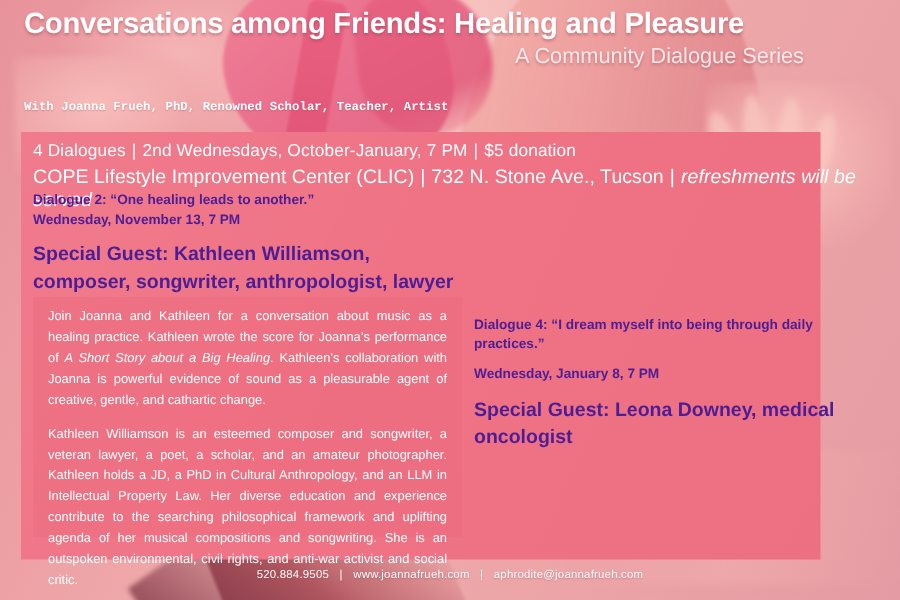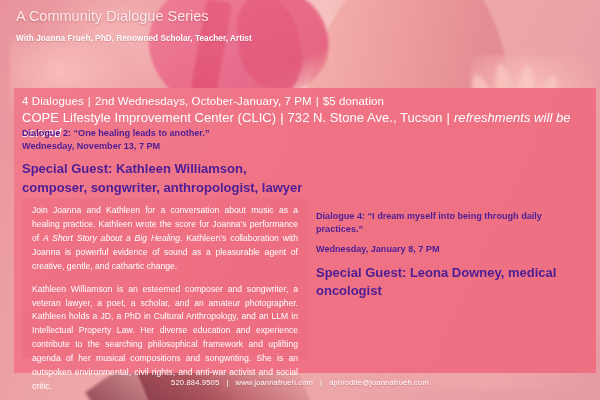--- a/index.html
+++ b/index.html
@@ -49,26 +49,26 @@
     transform:rotate(-35deg);filter:blur(1.6px);}
   .photo-streak{position:absolute;right:0;top:300px;width:220px;height:90px;
     background:linear-gradient(100deg, rgba(236,150,158,0) 0%, rgba(240,170,172,.7) 50%, rgba(236,150,158,0) 100%);
     filter:blur(3px);}
 
   
   .titleblock{position:absolute;left:16px;top:6px;width:520px;}
   .title-main{font-size:19.5px;font-weight:bold;color:#ffffff;letter-spacing:-.2px;
     line-height:1.12;text-shadow:0 1px 2px rgba(150,60,75,.45);}
   .title-sub{font-size:14.5px;color:#fbe8ea;line-height:1.25;margin-top:1px;
-    text-shadow:0 1px 2px rgba(150,60,75,.4);}
-  .title-byline{font-size:8.2px;font-weight:bold;color:#ffffff;margin-top:9px;
-    letter-spacing:.05px;text-shadow:0 1px 1px rgba(150,60,75,.35);}
+    text-shadow:0 1px 2px rgba(150,60,75,.4);text-align:right;}
+  .title-byline{font-size:8.2px;font-weight:bold;color:#ffffff;margin-top:20px;
+    letter-spacing:.05px;text-shadow:0 1px 1px rgba(150,60,75,.35);font-family:Liberation Mono, monospace;}
 
   
-  .panel{position:absolute;left:14px;top:88px;width:582px;height:285px;
+  .panel{position:absolute;left:14px;top:88px;width:533px;height:285px;
     background:#ef7385;}
   .panel-overlay{position:absolute;inset:0;
     background:linear-gradient(115deg, rgba(255,255,255,.06) 0%, rgba(255,255,255,0) 45%, rgba(214,88,106,.10) 100%);
     pointer-events:none;}
 
   
   .infobar{position:absolute;left:8px;top:7px;width:556px;}
   .infobar-line1{font-size:11.5px;color:#ffffff;font-weight:normal;letter-spacing:.1px;}
   .infobar-line1 .sep{padding:0 4px;}
   .infobar-line2{font-size:13px;color:#ffffff;margin-top:3px;letter-spacing:.05px;}
@@ -118,20 +118,21 @@
       <div class="photo-finger" style="left:26px;top:8px;width:16px;height:62px;transform:rotate(-6deg);"></div>
       <div class="photo-finger" style="left:48px;top:10px;width:16px;height:60px;transform:rotate(4deg);"></div>
       <div class="photo-finger" style="left:70px;top:20px;width:15px;height:50px;transform:rotate(14deg);"></div>
     </div>
     <div class="photo-streak"></div>
     <div class="photo-dark-wedge"></div>
     <div class="photo-dark-wedge2"></div>
   </div>
 
   <div class="titleblock">
+    <div class="title-main">Conversations among Friends: Healing and Pleasure</div>
     <div class="title-sub">A Community Dialogue Series</div>
     <div class="title-byline">With Joanna Frueh, PhD, Renowned Scholar, Teacher, Artist</div>
   </div>
 
   <div class="panel">
     <div class="panel-overlay"></div>
 
     <div class="infobar">
       <div class="infobar-line1">
         <span>4 Dialogues</span><span class="sep">|</span><span>2nd Wednesdays, October-January, 7 PM</span><span class="sep">|</span><span>$5 donation</span>

